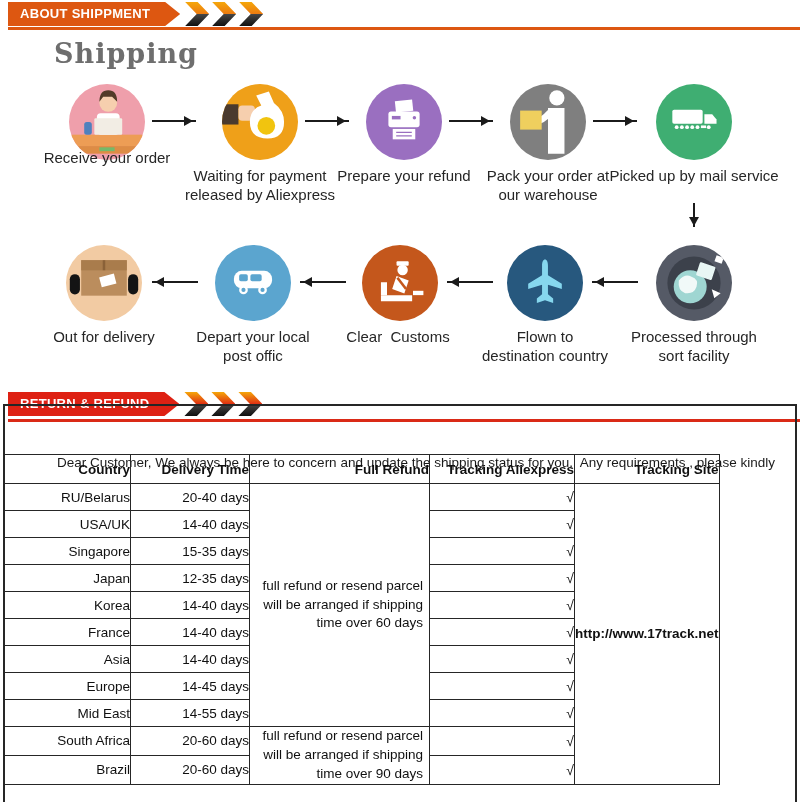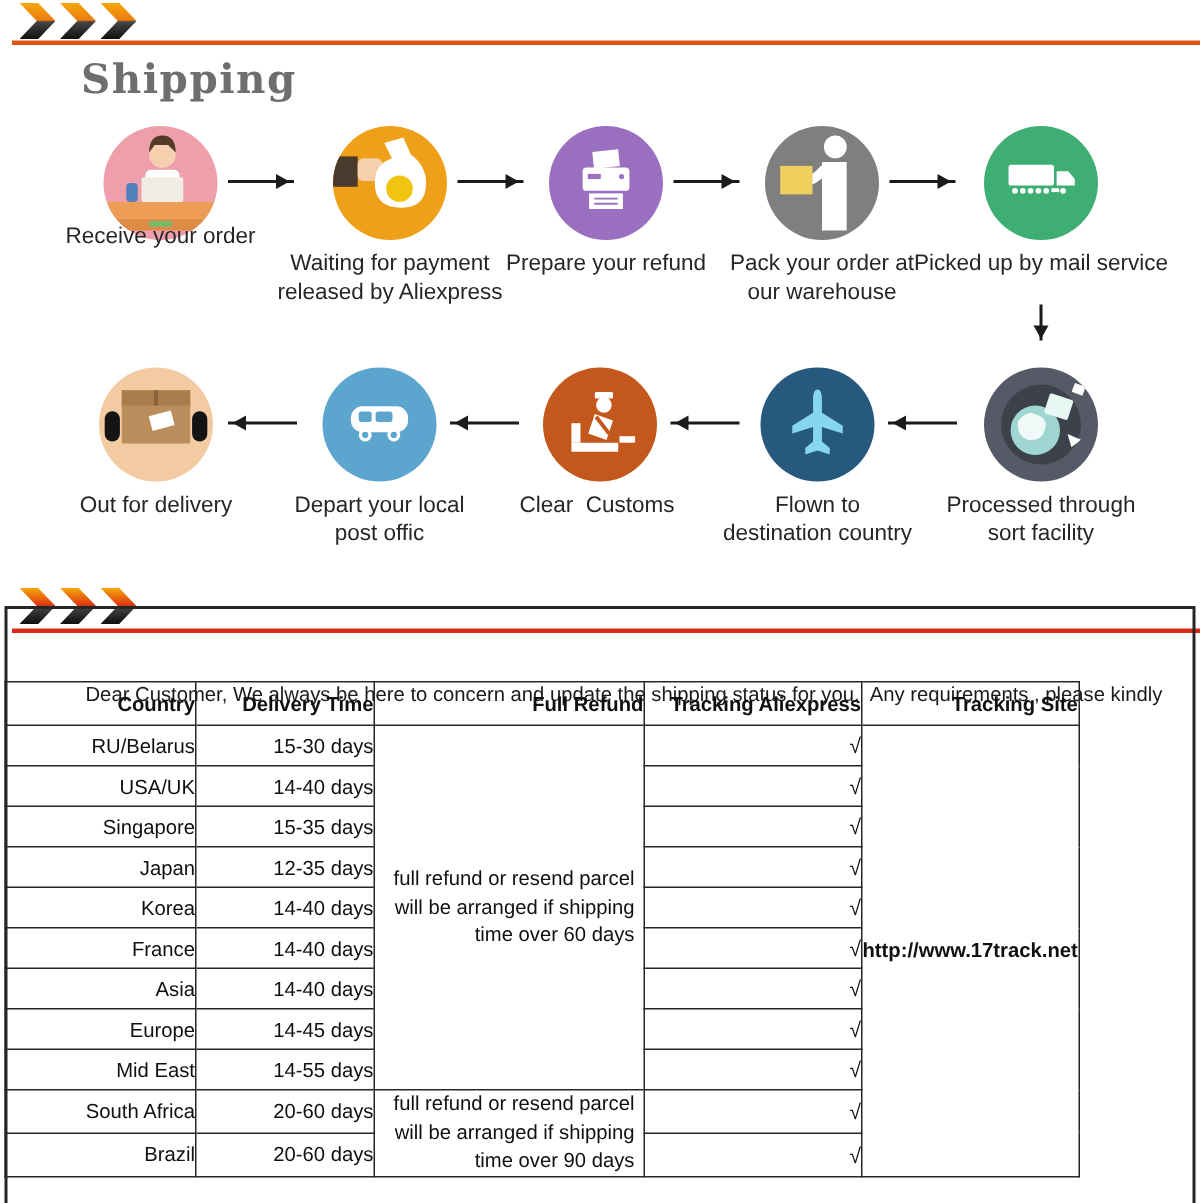--- a/index.html
+++ b/index.html
@@ -31,20 +31,21 @@
   #refund-table th{font-weight:bold;height:28px}
   #refund-table td{height:26px}
   .refund-cell{text-align:center;padding:0 6px 0 9px !important;line-height:1.4}
   .site-cell{font-weight:bold}
   .check-cell{font-size:14px !important}
 </style>
 </head>
 <body>
 
 <div class="banner" style="left:8px;top:2px">
+  <div class="banner-shape" style="background-color: rgb(221, 87, 17);">ABOUT SHIPPMENT</div>
   <div class="chevrons">
     <span class="chev orange"></span>
     <span class="chev orange"></span>
     <span class="chev orange"></span>
   </div>
 </div>
 <div class="rule" id="rule-about"></div>
 
 <div id="shipping-title">Shipping</div>
 
@@ -171,20 +172,21 @@
 <div class="step-label" style="left:24px;top:328px;width:160px">Out for delivery</div>
 <div class="step-label" style="left:173px;top:328px;width:160px">Depart your local
 post offic</div>
 <div class="step-label" style="left:313px;top:328px;width:170px">Clear  Customs</div>
 <div class="step-label" style="left:460px;top:328px;width:170px">Flown to
 destination country</div>
 <div class="step-label" style="left:604px;top:328px;width:180px">Processed through
 sort facility</div>
 
 <div class="banner" style="left:8px;top:392px">
+  <div class="banner-shape" style="background-color: rgb(222, 33, 19);">RETURN &amp; REFUND</div>
   <div class="chevrons">
     <span class="chev red"></span>
     <span class="chev red"></span>
     <span class="chev red"></span>
   </div>
 </div>
 <div class="rule" id="rule-return"></div>
 
 <div id="refund-box">
   <div id="refund-intro">
@@ -201,21 +203,21 @@
     <tbody>
         <tr>
       <th>Country</th>
       <th>Delivery Time</th>
       <th>Full Refund</th>
       <th>Tracking Aliexpress</th>
       <th>Tracking Site</th>
     </tr>
     <tr>
       <td>RU/Belarus</td>
-      <td>15-30 days</td>
+      <td>20-40 days</td>
       <td class="refund-cell" rowspan="9">full refund or resend parcel will be arranged if shipping time over 60 days</td>
       <td class="check-cell">√</td>
       <td class="site-cell" rowspan="11">http://www.17track.net</td>
     </tr>
     <tr>
       <td>USA/UK</td>
       <td>14-40 days</td>
       <td class="check-cell">√</td>
     </tr>
     <tr>

